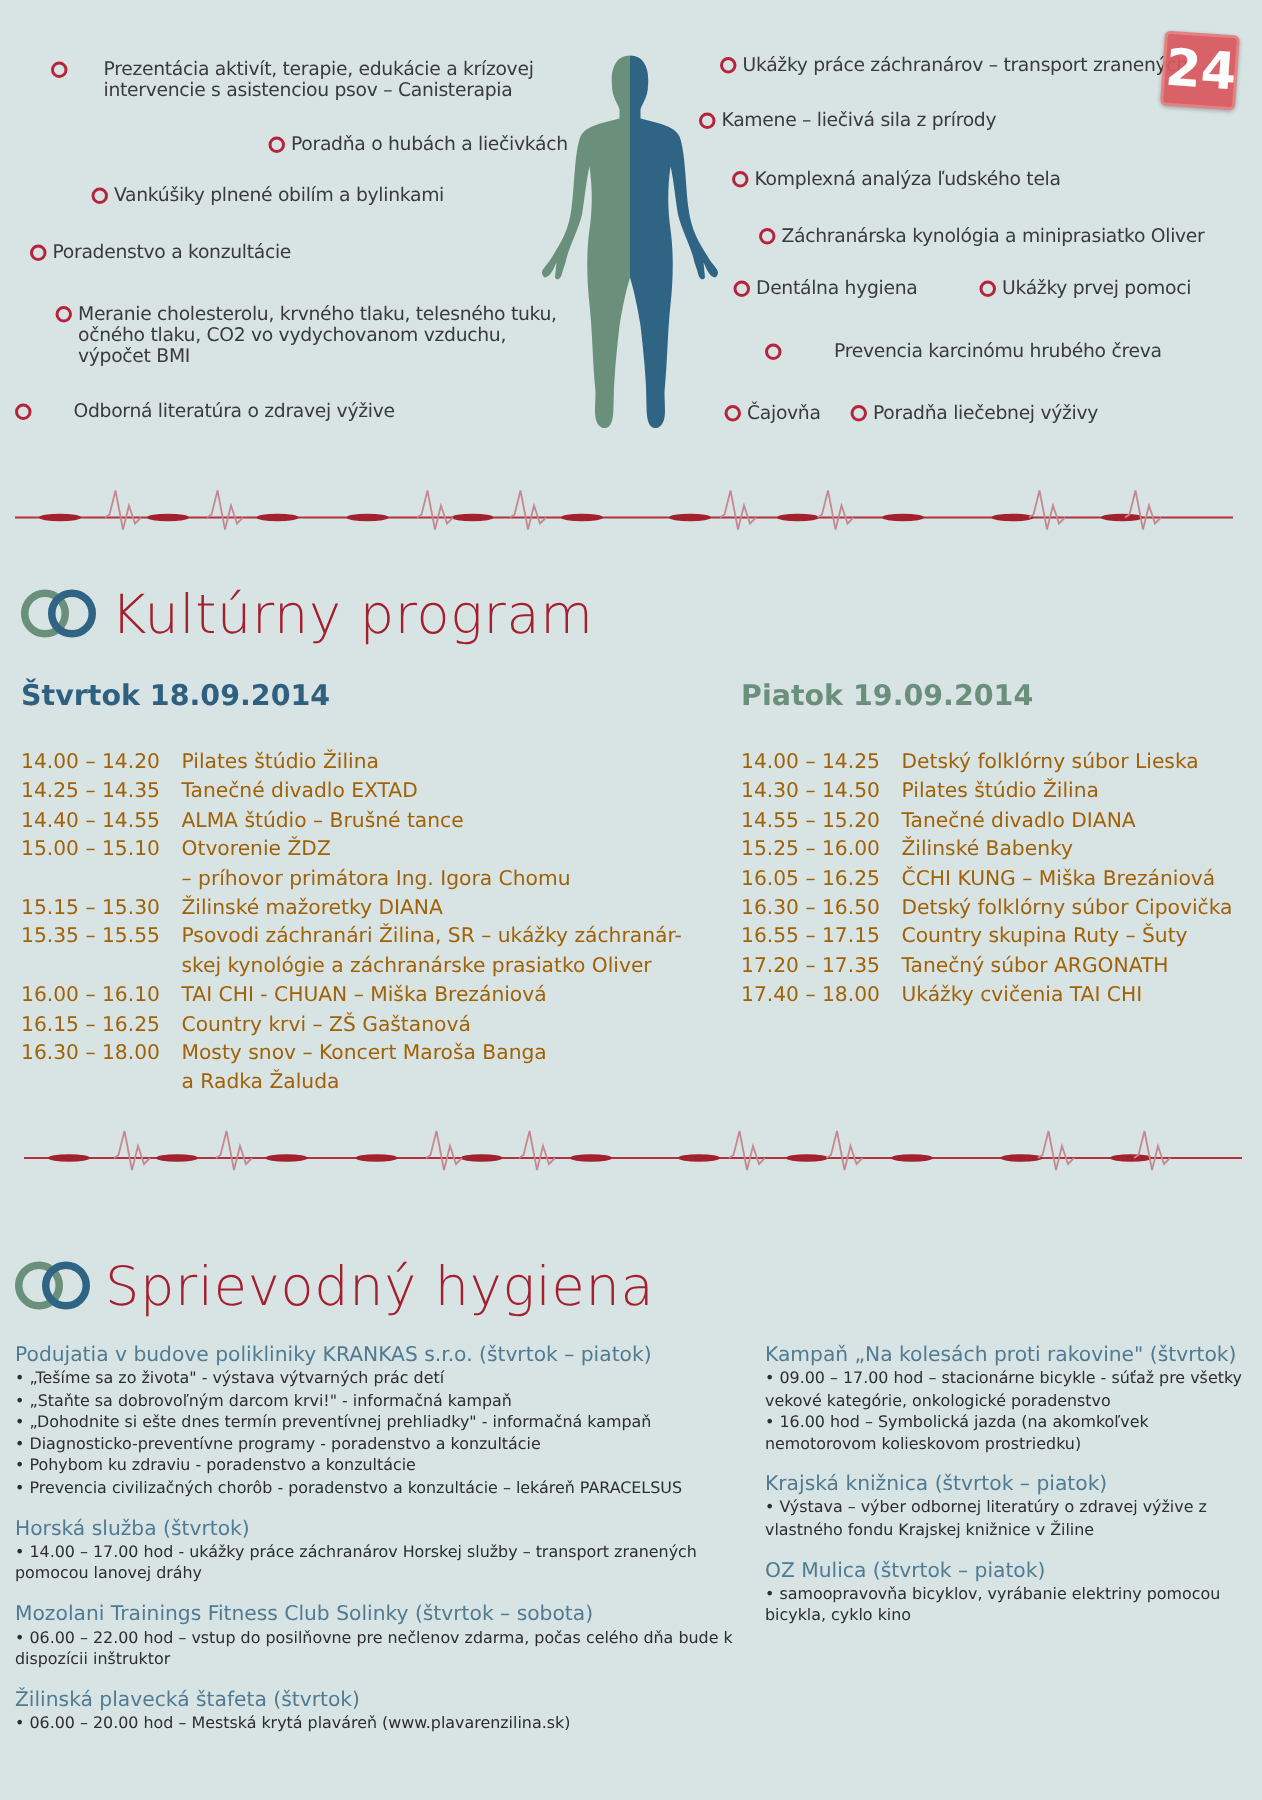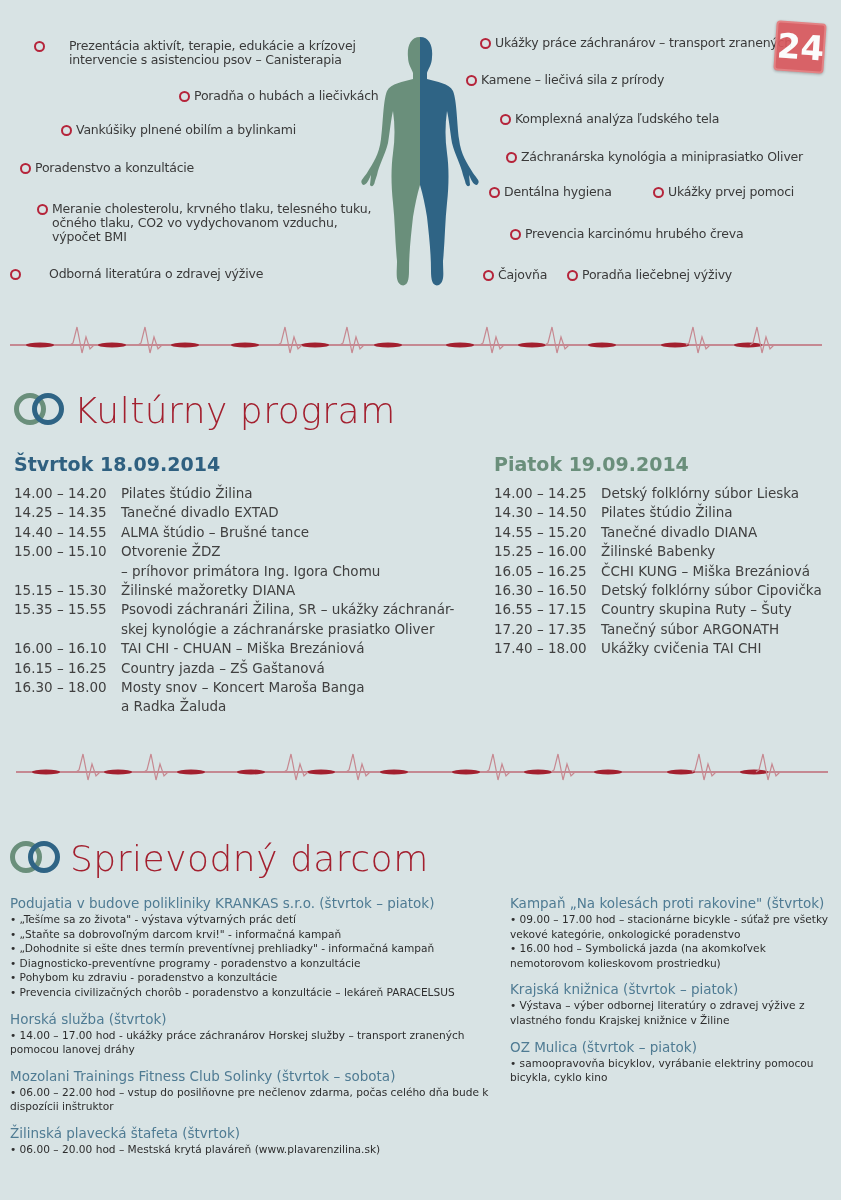--- a/index.html
+++ b/index.html
@@ -13,21 +13,21 @@
   .ecg { left:10px; width:820px; height:40px; }
   .sec-title { display:flex; }
   .sec-title .rings { position:relative; width:52px; height:34px; margin-right:8px; }
   .sec-title .r1, .sec-title .r2 { position:absolute; top:3px; width:22px; height:22px; border-radius:50%; border:5px solid; }
   .sec-title .r1 { left:0; border-color:#6a8f7b; }
   .sec-title .r2 { left:18px; border-color:#2f6485; }
   .sec-title .txt { font-family:"DejaVu Sans", sans-serif; font-weight:300; font-size:36px; color:#a3202f; letter-spacing:0.5px; }
   .day-h { font-family:"DejaVu Sans", sans-serif; font-weight:bold; font-size:19px; }
   .day-h.blue { color:#2f6080; }
   .day-h.green { color:#6a8f7b; }
-  .sched { font-family:"DejaVu Sans", sans-serif; font-size:13.5px; line-height:19.4px; color:#404040; }
+  .sched { font-family:"DejaVu Sans", sans-serif; font-size:13.5px; line-height:19.4px; color:#a16207;margin-top:15px; }
   .sched .row { display:flex; }
   .sched .time { width:107px; flex:0 0 107px; }
   .sched .ev { white-space:pre-line; }
   .grp-h { font-family:"DejaVu Sans", sans-serif; font-size:13.5px; color:#4f7b93; line-height:18px; }
   .grp-i { font-family:"DejaVu Sans", sans-serif; font-size:10.6px; color:#2d2d2d; line-height:14.6px; }
   .grp { margin-bottom:10px; }
 </style>
 </head>
 <body>
 
@@ -74,37 +74,37 @@
 </svg>
 
 <div class="abs bul" style="left:480px;top:36px;">
     <span class="ring"></span>
     <span class="t">Ukážky práce záchranárov – transport zranených</span>
   </div>
 <div class="abs bul" style="left:466px;top:73px;">
     <span class="ring"></span>
     <span class="t">Kamene – liečivá sila z prírody</span>
   </div>
-<div class="abs bul" style="left:500px;top:112px;">
+<div class="abs bul" style="left:488px;top:112px;">
     <span class="ring"></span>
     <span class="t">Komplexná analýza ľudského tela</span>
   </div>
 <div class="abs bul" style="left:506px;top:150px;">
     <span class="ring"></span>
     <span class="t">Záchranárska kynológia a miniprasiatko Oliver</span>
   </div>
 <div class="abs bul" style="left:489px;top:185px;">
     <span class="ring"></span>
     <span class="t">Dentálna hygiena</span>
   </div>
 <div class="abs bul" style="left:653px;top:185px;">
     <span class="ring"></span>
     <span class="t">Ukážky prvej pomoci</span>
   </div>
-<div class="abs bul" style="left:510px;top:227px;">
+<div class="abs bul" style="left:510px;top:227px;gap:31px;">
     <span class="ring"></span>
     <span class="t">Prevencia karcinómu hrubého čreva</span>
   </div>
 <div class="abs bul" style="left:483px;top:268px;">
     <span class="ring"></span>
     <span class="t">Čajovňa</span>
   </div>
 <div class="abs bul" style="left:567px;top:268px;">
     <span class="ring"></span>
     <span class="t">Poradňa liečebnej výživy</span>
@@ -172,21 +172,21 @@
       <span class="time">15.35 – 15.55</span>
       <span class="ev">Psovodi záchranári Žilina, SR – ukážky záchranár-
 skej kynológie a záchranárske prasiatko Oliver</span>
     </div>
     <div class="row">
       <span class="time">16.00 – 16.10</span>
       <span class="ev">TAI CHI - CHUAN – Miška Brezániová</span>
     </div>
     <div class="row">
       <span class="time">16.15 – 16.25</span>
-      <span class="ev">Country jazda – ZŠ Gaštanová</span>
+      <span class="ev">Country krvi – ZŠ Gaštanová</span>
     </div>
     <div class="row">
       <span class="time">16.30 – 18.00</span>
       <span class="ev">Mosty snov – Koncert Maroša Banga
 a Radka Žaluda</span>
     </div>
   </div>
 
 <div class="abs day-h green" style="left:494px;top:453px;">Piatok  19.09.2014</div>
 <div class="abs sched" style="left:494px;top:484px;width:345px;" id="sched-fri">
@@ -251,21 +251,21 @@
       <path d="M676 20 l3 -2 l4 -16 l5 26 l4 -16 l4 12 l4 -4" stroke="#c68890" stroke-width="1.2" fill="none"></path>
       <path d="M740 20 l3 -2 l4 -16 l5 26 l4 -16 l4 12 l4 -4" stroke="#c68890" stroke-width="1.2" fill="none"></path>
     </g>
 </svg>
 
 <div class="abs sec-title" style="left:10px;top:838px;">
   <div class="rings">
       <span class="r1"></span>
       <span class="r2"></span>
     </div>
-  <span class="txt">Sprievodný darcom</span>
+  <span class="txt">Sprievodný hygiena</span>
 </div>
 
 <div class="abs" style="left:10px;top:894px;width:485px;" id="acc-left">
     <div class="grp">
       <div class="grp-h">Podujatia v budove polikliniky KRANKAS s.r.o.  (štvrtok – piatok)</div>
       <div class="grp-i">• „Tešíme sa zo života"  - výstava výtvarných prác detí</div>
       <div class="grp-i">• „Staňte sa dobrovoľným darcom krvi!" - informačná kampaň</div>
       <div class="grp-i">• „Dohodnite si ešte dnes termín preventívnej prehliadky" - informačná kampaň</div>
       <div class="grp-i">• Diagnosticko-preventívne programy - poradenstvo a konzultácie</div>
       <div class="grp-i">• Pohybom ku zdraviu - poradenstvo a konzultácie</div>

